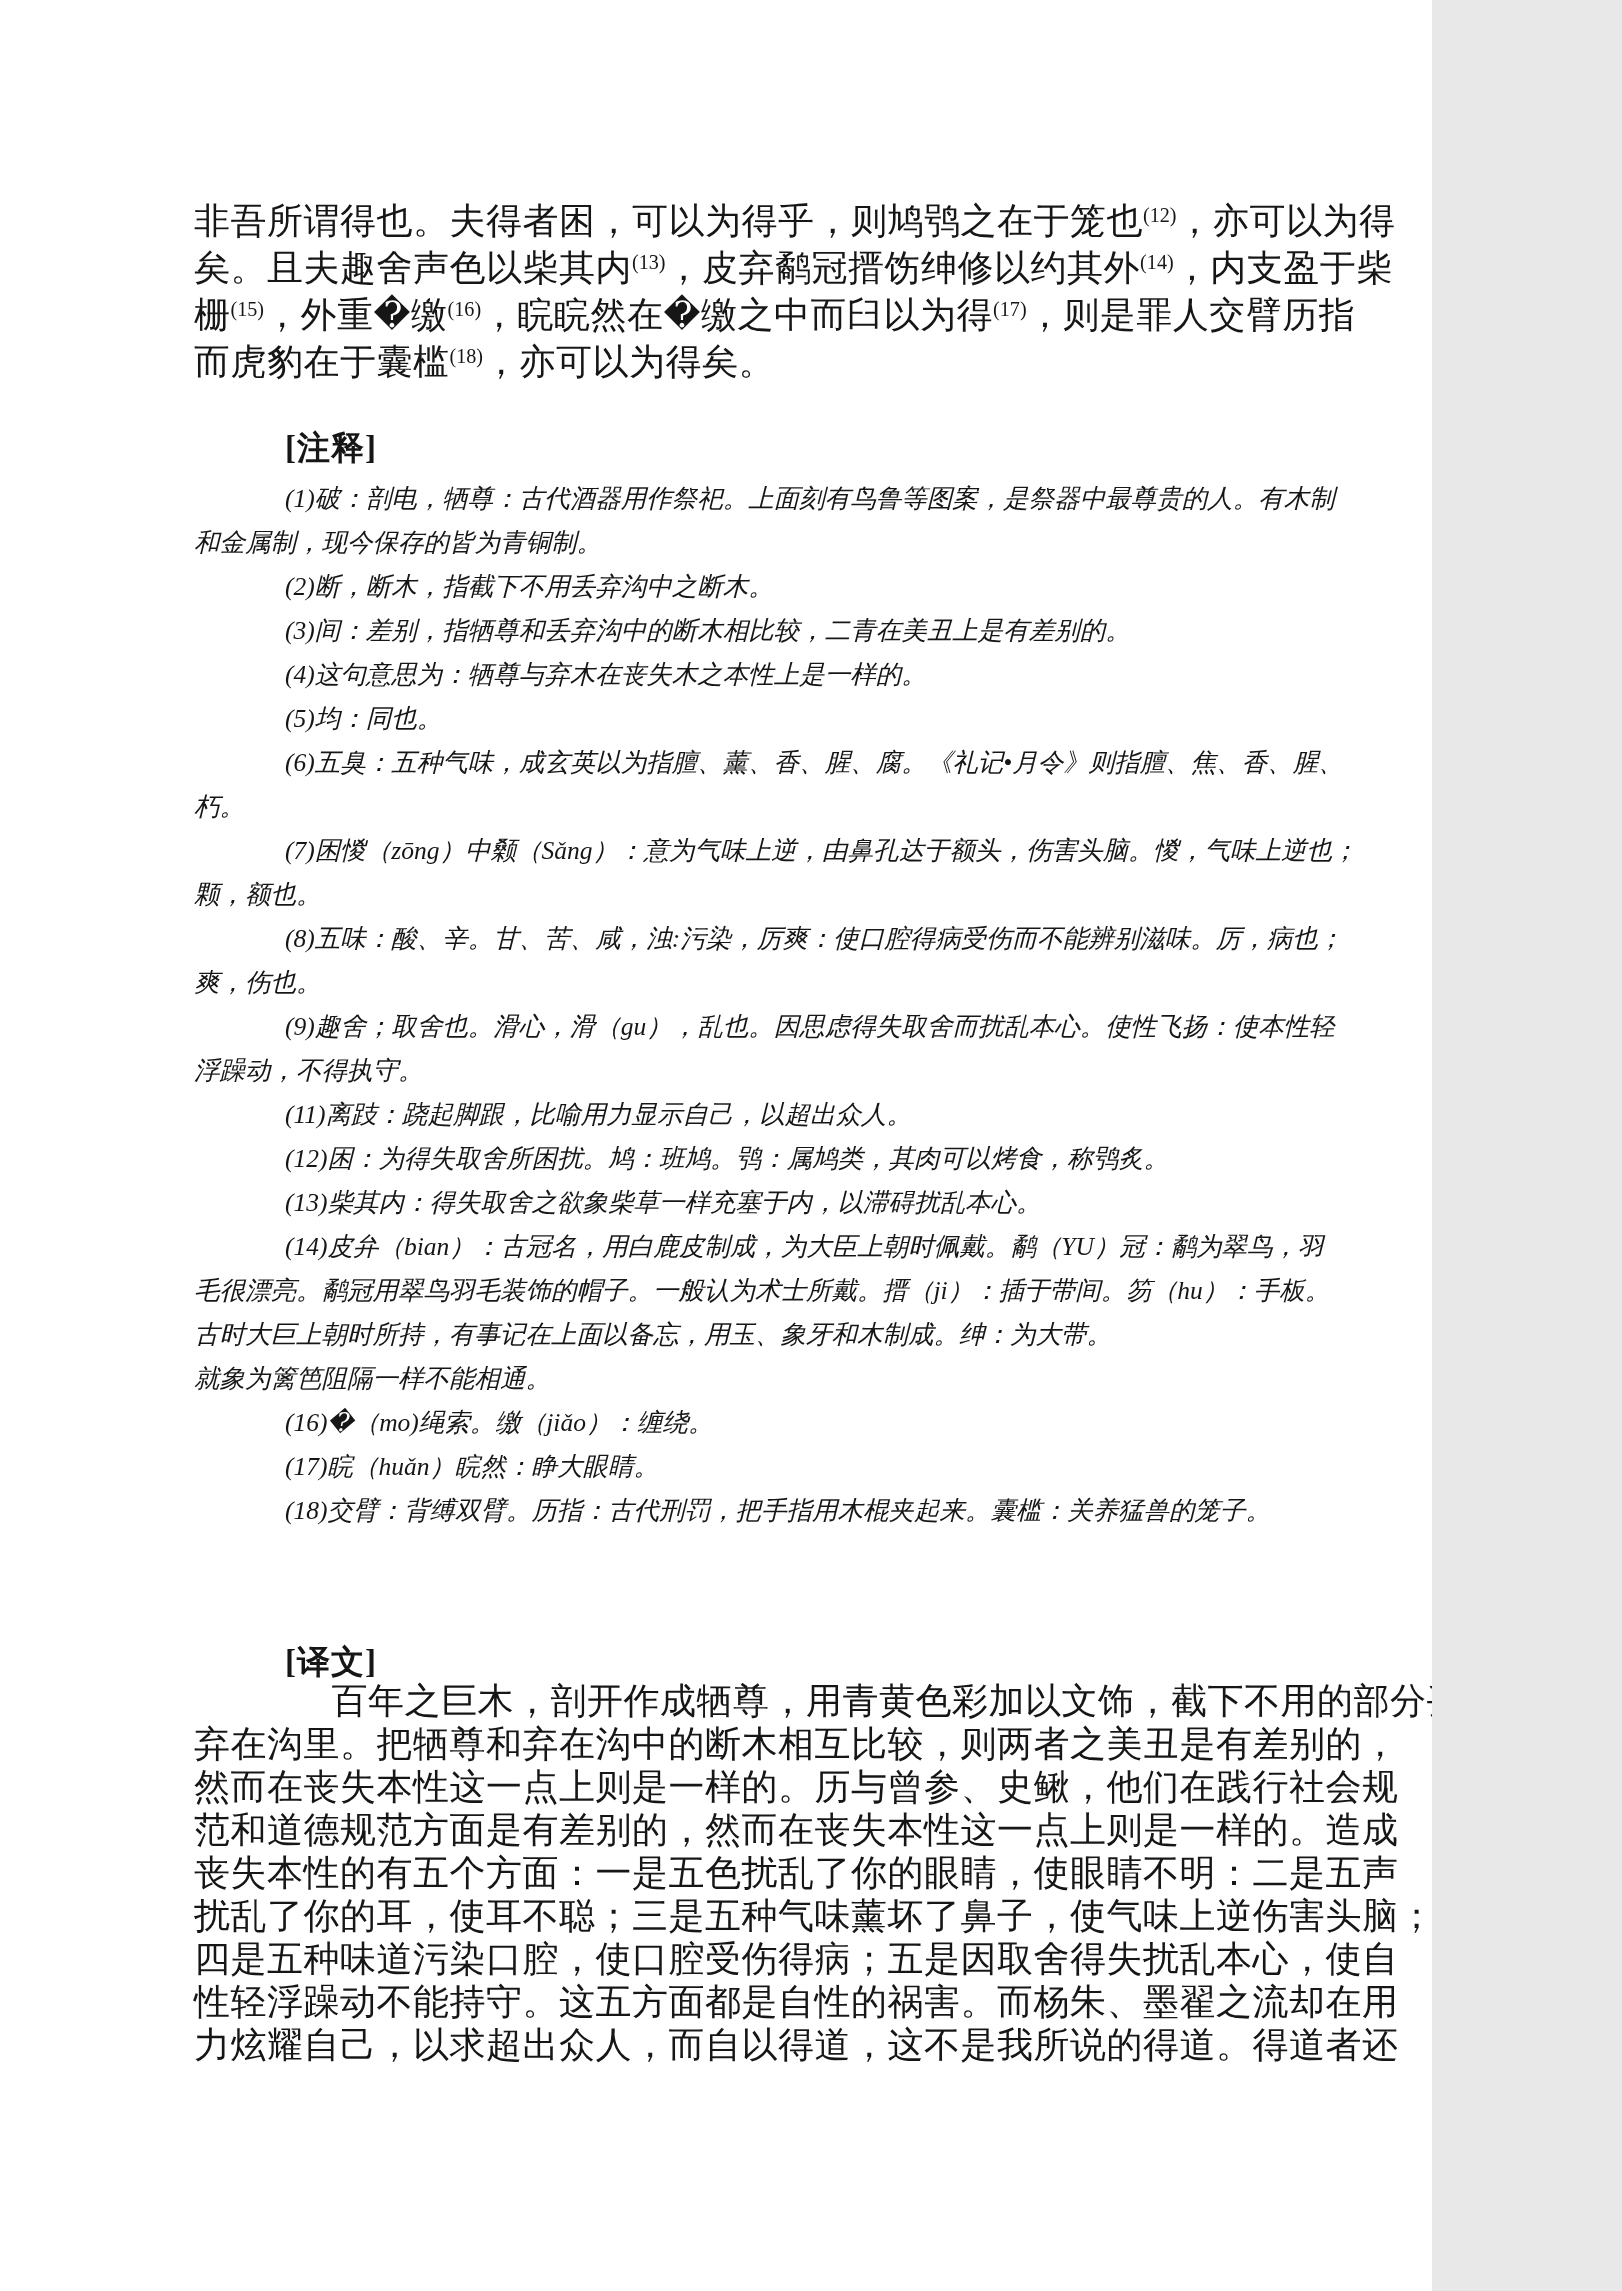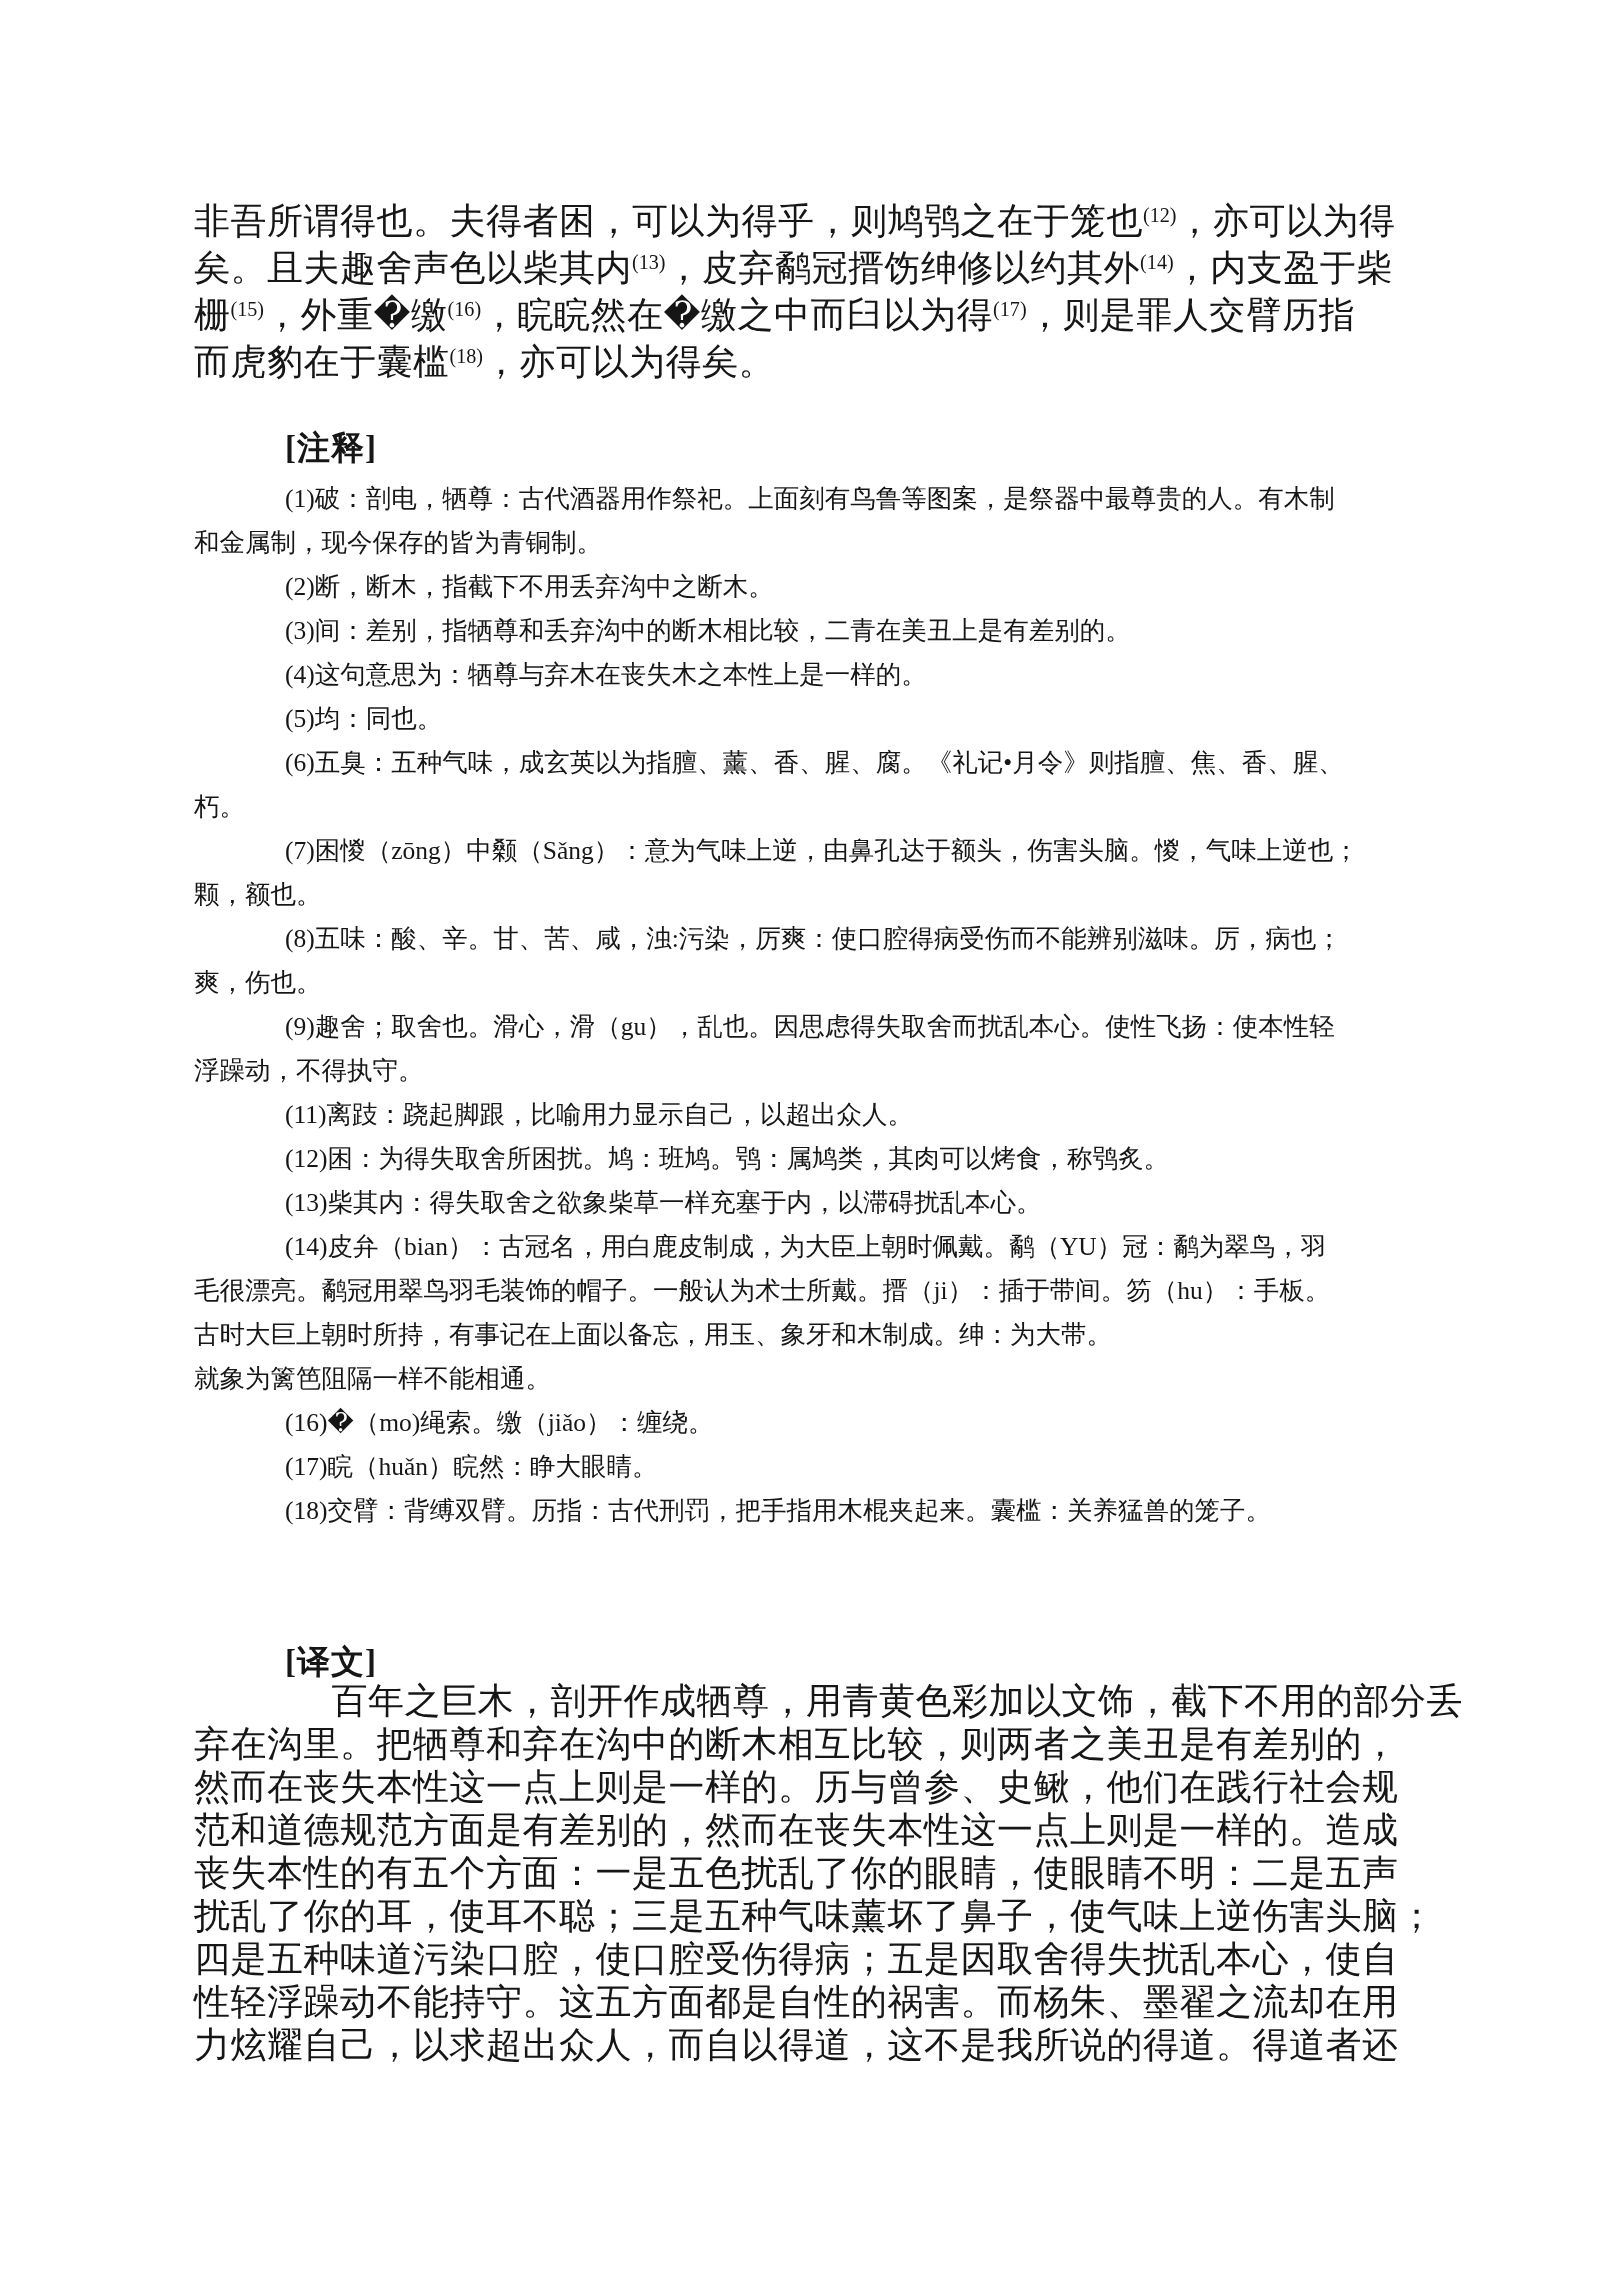--- a/index.html
+++ b/index.html
@@ -1,18 +1,18 @@
 <!DOCTYPE html>
 <html><head>
 <meta charset="utf-8">
 <style>
   html,body{margin:0;padding:0;background:#e8e8e8;}
   .page{
     position:relative;
-    width:1622px;height:2292px;
+    width:1432px;height:2292px;
     background:#ffffff;
     color:#161616;
     font-family:"Liberation Serif","DejaVu Serif",serif;
     overflow:hidden;
   }
   .main-text{
     position:absolute;left:194px;top:198px;width:1264px;
     font-size:36px;line-height:47px;
     letter-spacing:0.5px;
   }
@@ -28,21 +28,21 @@
     font-size:33px;line-height:39px;
     letter-spacing:1px;
     font-weight:bold;
   }
   .ann-header{top:429px;}
   .trans-header{top:1643px;text-align:right;}
   .notes{
     position:absolute;left:194px;top:477px;width:1269px;
     font-size:25.5px;line-height:44px;
   }
-  .note-line{white-space:nowrap;}
+  .note-line{white-space:nowrap;font-style:italic;}
   .note-line.indent{padding-left:91px;}
   .translation{
     position:absolute;left:194px;top:1680px;width:1269px;
     font-size:36px;line-height:43px;
     letter-spacing:0.5px;
   }
   .trans-line{white-space:nowrap;}
   .trans-line.indent{padding-left:91px;text-align:right;}
 </style>
 </head>

